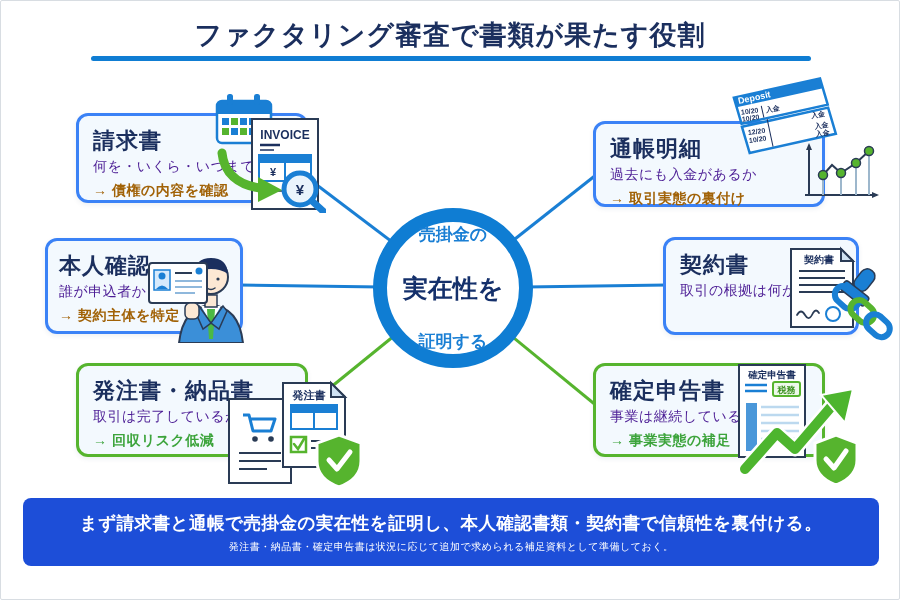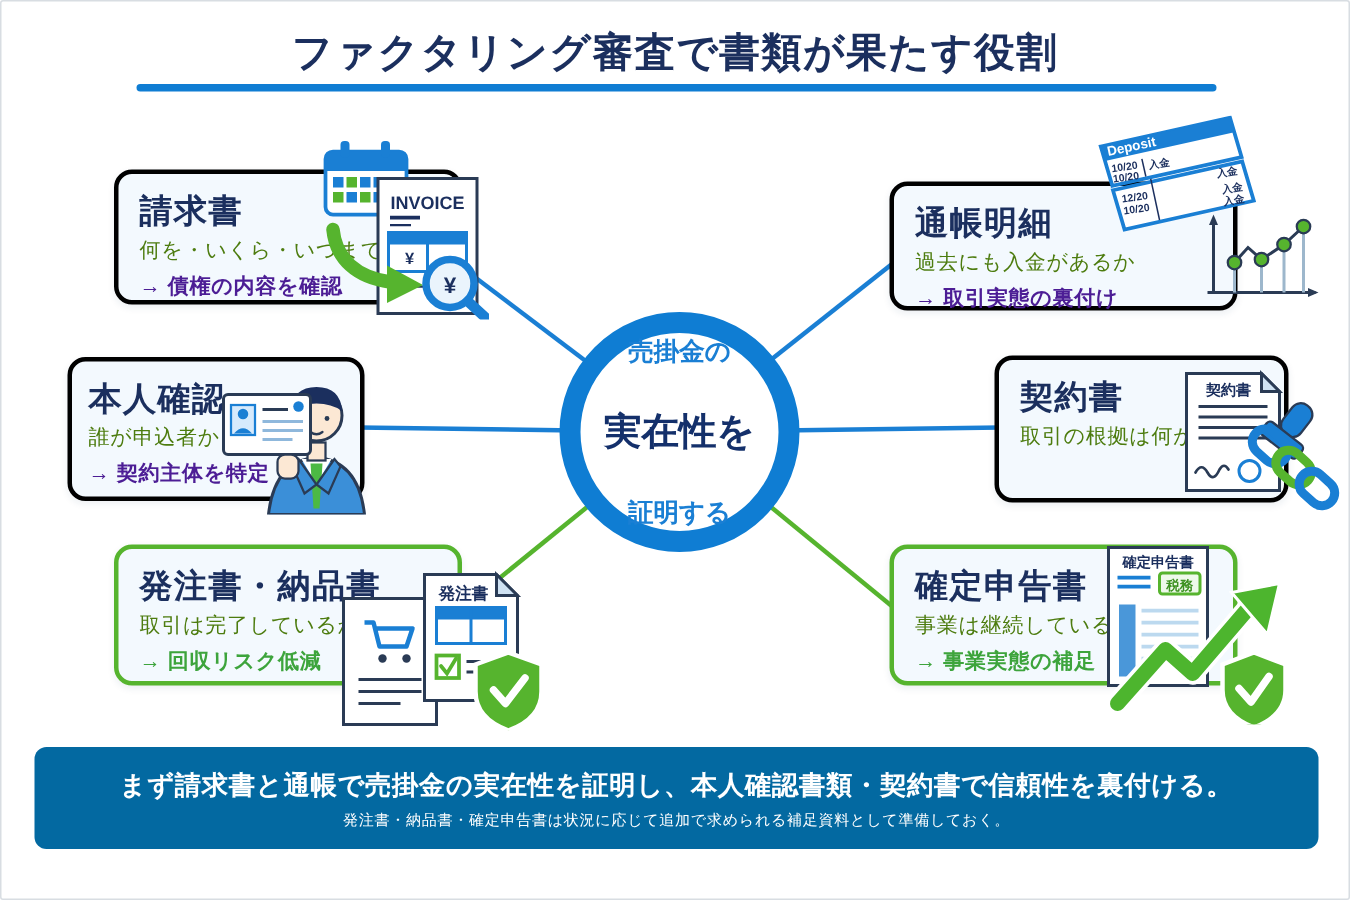--- a/index.html
+++ b/index.html
@@ -1,31 +1,31 @@
 <!DOCTYPE html>
 <html lang="ja"><head>
 <meta charset="utf-8">
 <style>
   html,body{margin:0;padding:0;background:#fff;}
   *{box-sizing:border-box;font-family:"Liberation Sans","DejaVu Sans",sans-serif;}
   .canvas{position:relative;width:900px;height:600px;background:#ffffff;border:1px solid #d8dde2;border-radius:2px;overflow:hidden;}
   .title{position:absolute;top:16px;left:0;width:100%;text-align:center;font-size:27px;font-weight:bold;color:#1b2f5e;letter-spacing:1px;}
   .title-underline{position:absolute;top:55px;left:90px;width:720px;height:5px;background:#0f7dd3;border-radius:3px;}
   svg.lines{position:absolute;left:0;top:0;z-index:1;}
-  .box{position:absolute;background:#f3f9fe;border:3px solid #000000;border-radius:12px;padding:12px 14px;z-index:2;box-shadow:0 2px 5px rgba(30,60,100,.08);}
+  .box{position:absolute;background:#f3f9fe;border:3px solid #3b82f6;border-radius:12px;padding:12px 14px;z-index:2;box-shadow:0 2px 5px rgba(30,60,100,.08);}
   .box.green{border-color:#56b42e;}
   .box-title{font-size:22px;font-weight:bold;color:#1b2f5e;line-height:1.15;margin-bottom:5px;letter-spacing:1px;}
-  .box-q{font-size:14px;color:#4d7c0f;margin-bottom:6px;letter-spacing:.5px;}
-  .box-r{font-size:14px;font-weight:bold;color:#4c1d95;letter-spacing:.5px;}
+  .box-q{font-size:14px;color:#4c1d95;margin-bottom:6px;letter-spacing:.5px;}
+  .box-r{font-size:14px;font-weight:bold;color:#a16207;letter-spacing:.5px;}
   .box.green .box-r{color:#3da43c;}
   .center-circle{position:absolute;left:372px;top:207px;width:160px;height:160px;background:#ffffff;border:14px solid #0f7dd3;border-radius:50%;z-index:3;display:flex;flex-direction:column;align-items:center;justify-content:space-between;text-align:center;}
   .cc1,.cc3{font-size:17px;font-weight:bold;color:#1a7fd4;line-height:1.5;}
   .cc2{font-size:25px;font-weight:bold;color:#14306b;line-height:1.3;}
   .icon{position:absolute;z-index:4;}
-  .banner{position:absolute;left:22px;top:497px;width:856px;height:68px;background:#0369a1;border-radius:8px;color:#fff;text-align:center;display:flex;flex-direction:column;justify-content:center;gap:5px;z-index:2;}
+  .banner{position:absolute;left:22px;top:497px;width:856px;height:68px;background:#1d4ed8;border-radius:8px;color:#fff;text-align:center;display:flex;flex-direction:column;justify-content:center;gap:5px;z-index:2;}
   .banner-main{font-size:17.5px;font-weight:bold;letter-spacing:.5px;}
   .banner-sub{font-size:10px;letter-spacing:.5px;}
   text{font-family:"Liberation Sans","DejaVu Sans",sans-serif;}
 </style>
 </head>
 <body>
 
 <div class="canvas">
 
   <div class="title">ファクタリング審査で書類が果たす役割</div>

